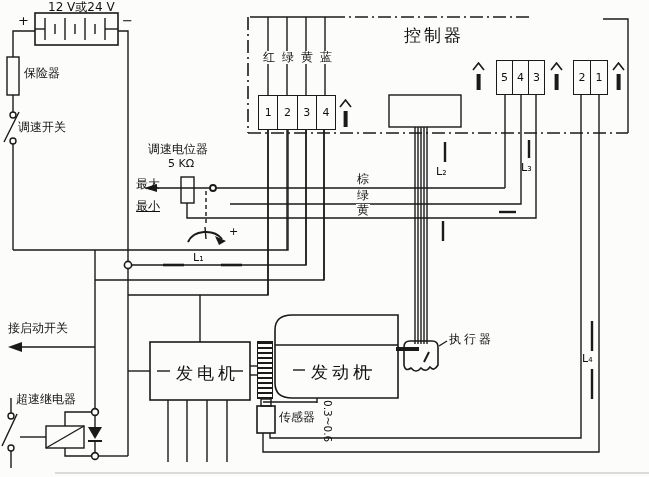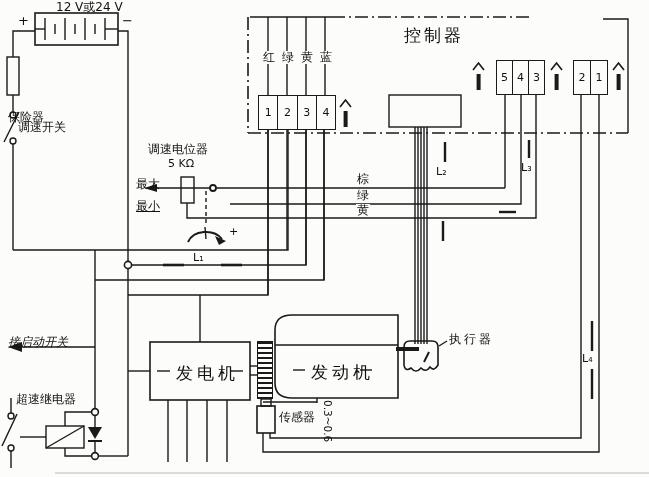--- a/index.html
+++ b/index.html
@@ -202,25 +202,25 @@
   <div class="plug" style="left:612px;top:62px;">
     <svg width="14" height="30" viewBox="0 0 14 30" fill="none" stroke="#1a1a1a" stroke-width="1.6">
       <path d="M1,8 L6.5,1 L12,8"></path>
         <rect x="4.6" y="12" width="4" height="16" fill="#1a1a1a" stroke="none"></rect>
     </svg>
   </div>
 
 
   <div class="gear" style="left:257px;top:341px;width:16px;height:58px;"></div>
 
-  <div class="lbl" style="left:56px;top:1px;">12 V或24 V</div>
+  <div class="lbl" style="left:48px;top:1px;">12 V或24 V</div>
   <div class="lbl" style="left:18px;top:14px;font-size:13px;">+</div>
   <div class="lbl" style="left:122px;top:14px;font-size:13px;">−</div>
 
-  <div class="lbl" style="left:8px;top:67px;margin-top:44px;">保险器</div>
+  <div class="lbl" style="left:24px;top:67px;">保险器</div>
   <div class="lbl" style="left:18px;top:121px;">调速开关</div>
 
   <div class="lbl" style="left:148px;top:143px;">调速电位器</div>
   <div class="lbl small" style="left:168px;top:158px;">5 KΩ</div>
   <div class="lbl" style="left:136px;top:178px;">最大</div>
   <div class="lbl" style="left:136px;top:200px;text-decoration:underline;">最小</div>
   <div class="lbl" style="left:229px;top:226px;font-size:11px;">+</div>
 
   <div class="lbl bg" style="left:262px;top:51px;">红</div>
   <div class="lbl bg" style="left:281px;top:51px;">绿</div>
@@ -231,21 +231,21 @@
 
   <div class="lbl bg" style="left:356px;top:173px;">棕</div>
   <div class="lbl bg" style="left:356px;top:189px;">绿</div>
   <div class="lbl bg" style="left:356px;top:204px;">黄</div>
 
   <div class="lbl bg" style="left:192px;top:252px;font-size:11px;">L₁</div>
   <div class="lbl" style="left:436px;top:166px;font-size:11px;">L₂</div>
   <div class="lbl" style="left:521px;top:162px;font-size:11px;">L₃</div>
   <div class="lbl" style="left:582px;top:353px;font-size:11px;">L₄</div>
 
-  <div class="lbl" style="left:8px;top:336px;font-style:italic;">接启动开关</div>
+  <div class="lbl" style="left:8px;top:322px;">接启动开关</div>
   <div class="lbl" style="left:16px;top:393px;">超速继电器</div>
 
   <div class="lbl big" style="left:176px;top:364px;letter-spacing:4px;">发电机</div>
   <div class="lbl big" style="left:311px;top:363px;letter-spacing:4px;">发动机</div>
   <div class="lbl" style="left:449px;top:333px;letter-spacing:3px;">执行器</div>
   <div class="lbl bg" style="left:278px;top:411px;">传感器</div>
   <div class="rotated" style="left:334px;top:400px;">0.3~0.6</div>
 
 </div>
 

